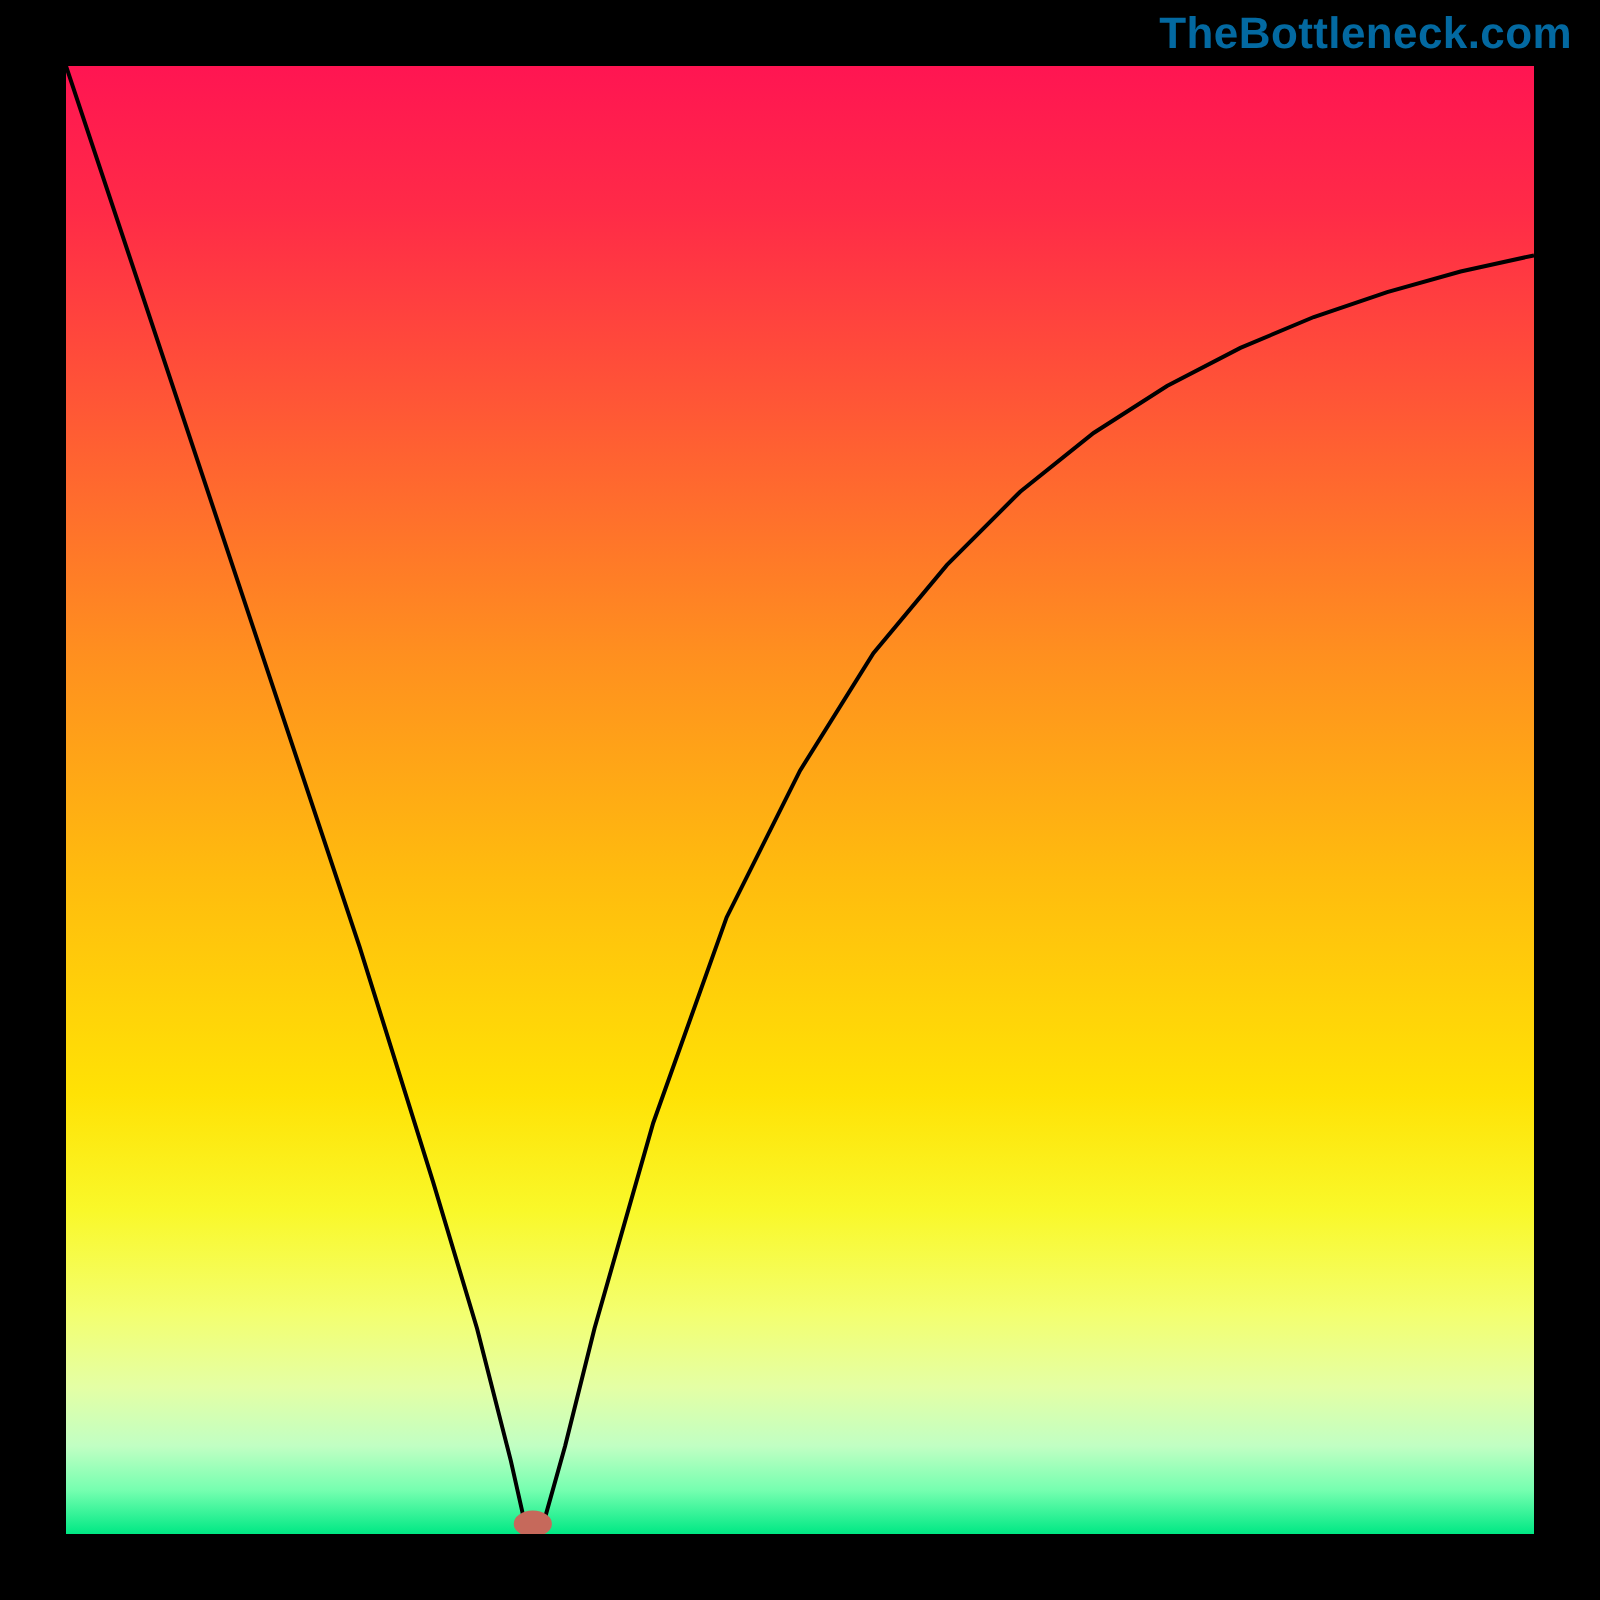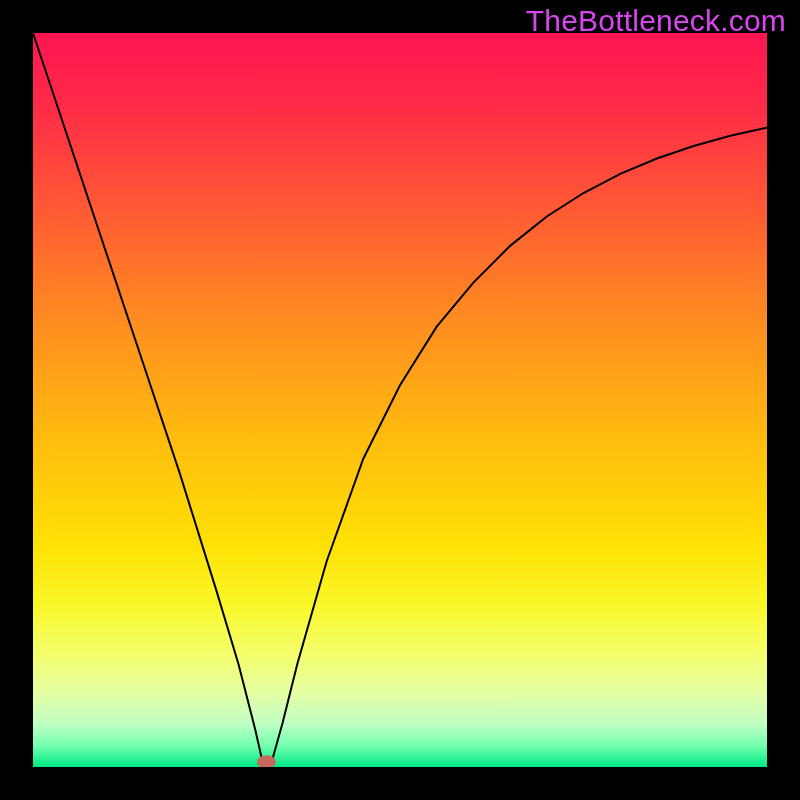--- a/index.html
+++ b/index.html
@@ -7,23 +7,23 @@
   .outer {
     width: 800px;
     height: 800px;
     background: #000;
     position: relative;
   }
   .watermark {
     position: absolute;
     top: 4px;
     right: 14px;
-    font-size: 30px;
-    font-weight: normal;
-    color: #d946ef;
+    font-size: 22px;
+    font-weight: bold;
+    color: #0369a1;
     letter-spacing: 0.2px;
   }
   .plot {
     position: absolute;
     left: 33px;
     top: 33px;
     width: 734px;
     height: 734px;
   }
 </style>

